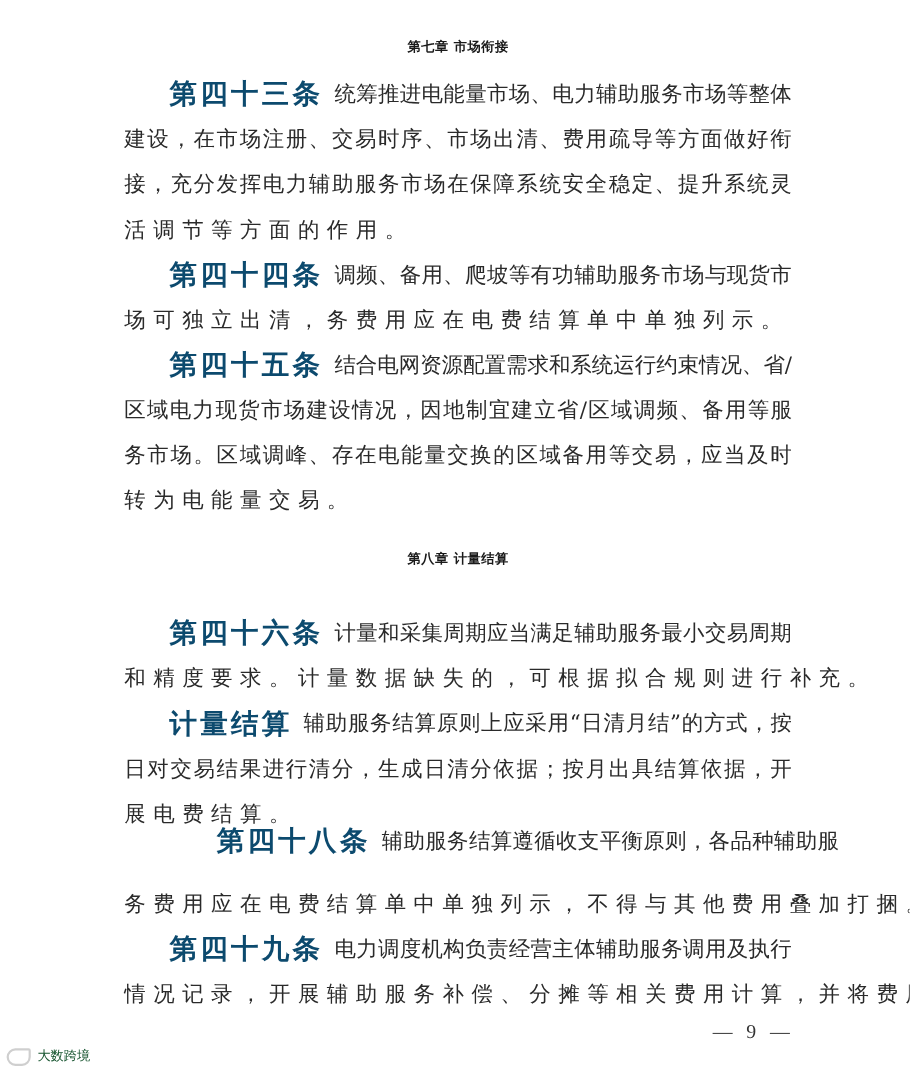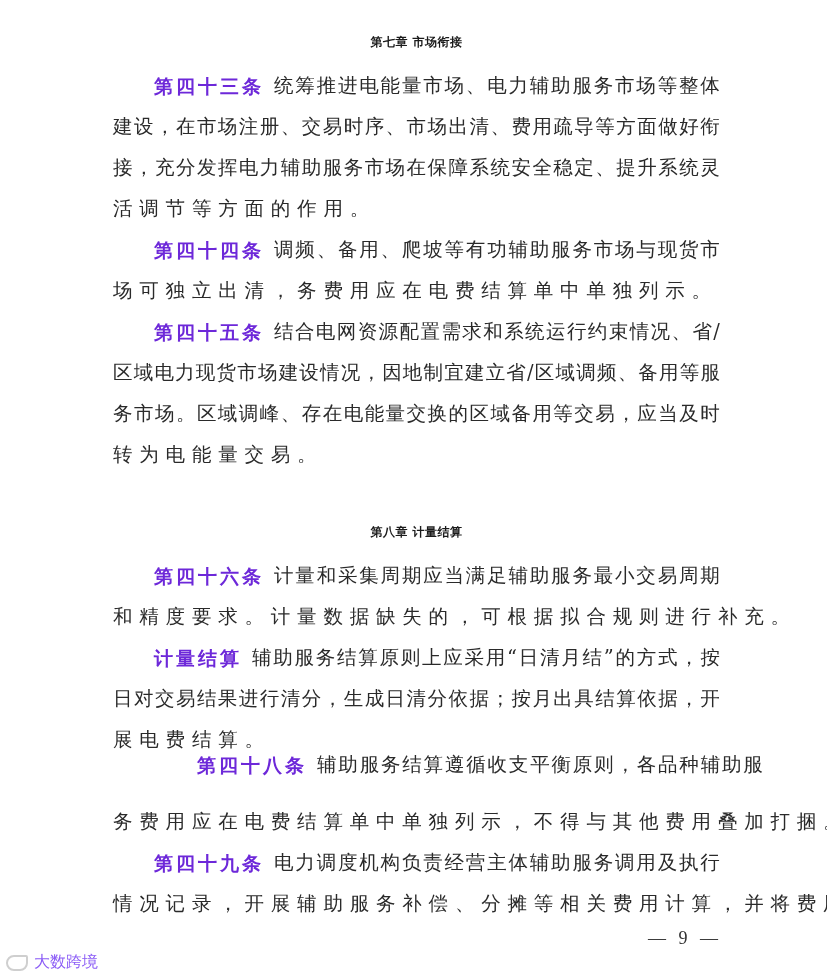--- a/index.html
+++ b/index.html
@@ -12,28 +12,28 @@
     position: absolute; left: 0; width: 607px; text-align: center;
     font-family: "DejaVu Sans", "Liberation Sans", sans-serif; font-weight: bold;
     font-size: 12px; color: #1a1a1a; letter-spacing: 0.5px;
   }
   .line {
     position: absolute; left: 0; width: 607px; height: 30px; line-height: 30px;
     font-size: 19.5px; white-space: nowrap; display: flex; justify-content: space-between;
   }
   .line.last { justify-content: flex-start; letter-spacing: 6.8px; }
   .line.indent { left: 41px; width: 566px; }
-  .art-no { font-weight: bold; color: #6d28d9; letter-spacing: 3px; margin-right: 10px; font-family: "DejaVu Sans", "Liberation Sans", sans-serif; font-size: 19px; }
+  .art-no { font-weight: bold; color: #0c4a6e; letter-spacing: 3px; margin-right: 10px; font-family: "DejaVu Sans", "Liberation Sans", sans-serif; font-size: 25px; }
   .line span.ch { display: inline-block; }
   .page-number {
     position: absolute; left: 648px; top: 928px; font-size: 18px; color: #333;
     font-family: "Liberation Serif", serif; letter-spacing: 4px;
   }
   .watermark {
-    position: absolute; left: 6px; top: 952px; font-size: 16px; color: #8b5cf6;
+    position: absolute; left: 6px; top: 952px; font-size: 12px; color: #14532d;
     font-family: "DejaVu Sans", sans-serif; display: flex; align-items: center; gap: 6px;
   }
   .wm-logo {
     width: 22px; height: 16px; border: 2px solid #cfcfcf; border-radius: 8px 2px 8px 8px; box-sizing: border-box;
   }
 </style>
 </head>
 <body>
 
 <div class="page" id="page">
@@ -252,21 +252,21 @@
         <span class="ch">，</span>
         <span class="ch">应</span>
         <span class="ch">当</span>
         <span class="ch">及</span>
         <span class="ch">时</span>
       </span>
     </div>
     <div class="line last" style="top: 440px; align-items: center;">
       <span>转为电能量交易。</span>
     </div>
-    <div class="chapter" style="top: 524px; text-align: center;">第八章  计量结算</div>
+    <div class="chapter" style="top: 500px; text-align: center;">第八章  计量结算</div>
     <div class="line indent" style="top: 561px;">
       <span class="art-no">第四十六条</span>
       <span style="display: flex; flex: 1 1 0%; justify-content: space-between;">
         <span class="ch">计</span>
         <span class="ch">量</span>
         <span class="ch">和</span>
         <span class="ch">采</span>
         <span class="ch">集</span>
         <span class="ch">周</span>
         <span class="ch">期</span>

